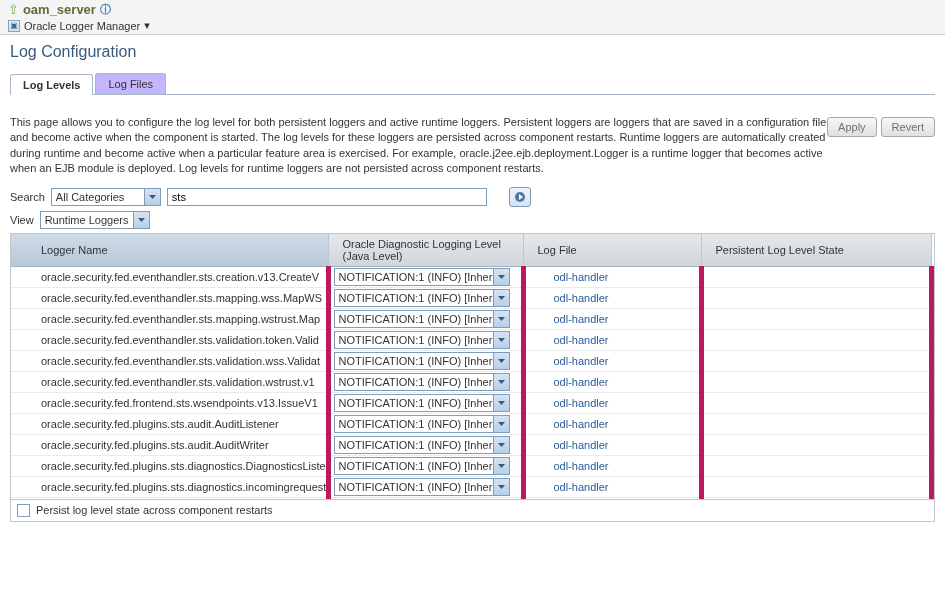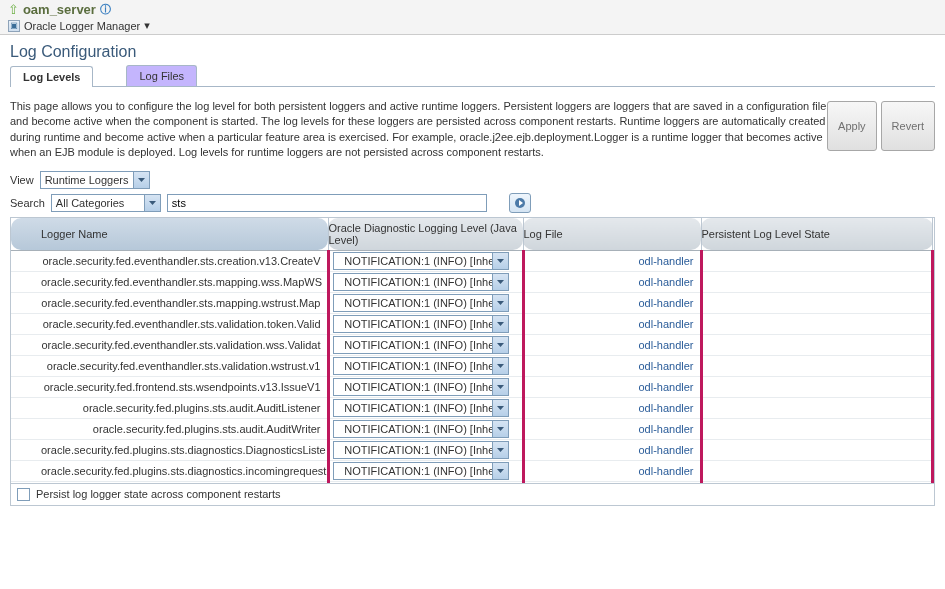--- a/index.html
+++ b/index.html
@@ -10,47 +10,47 @@
     .server-row { display: flex; align-items: center; gap: 4px; }
     .server-name { font-weight: bold; font-size: 13px; color: #5a6d3e; }
     .info-icon { color: #3a7fc0; font-weight: bold; cursor: pointer; }
     .breadcrumb-row { display: flex; align-items: center; gap: 4px; }
     .box-icon { width: 12px; height: 12px; border: 1px solid #8ea3b9; display: inline-flex; align-items: center; justify-content: center; background: linear-gradient(#e8f0f8, #cfdfef); font-size: 8px; color: #3a6d98; }
     .header-right { text-align: right; font-size: 11px; }
     .header-right .user { font-weight: bold; }
     .refresh-icon { display: inline-block; margin-left: 4px; vertical-align: middle; }
 
     .content { padding: 8px 10px; }
-    .page-title { font-size: 16px; color: #3a5a7a; font-weight: normal; margin-bottom: 4px; }
+    .page-title { font-size: 16px; color: #3a5a7a; font-weight: normal; margin-bottom: 12px; }
     .page-desc { font-size: 11px; color: #666; margin-bottom: 6px; }
 
-    .tabs-bar { display: flex; align-items: flex-end; border-bottom: 1px solid #a7b7c7; margin-bottom: 8px; gap: 31px; }
+    .tabs-bar { display: flex; align-items: flex-end; border-bottom: 1px solid #a7b7c7; margin-bottom: 16px; }
     .tab { padding: 4px 12px; border: 1px solid #a7b7c7; border-bottom: none; background: #c4b5fd; margin-right: 2px; border-radius: 3px 3px 0 0; cursor: pointer; font-size: 11px; }
     .tab.active { background: #fff; font-weight: bold; position: relative; top: 1px; }
 
     .tab-content-row { display: flex; padding: 4px 0 6px 0; align-items: flex-start; }
     .tab-desc { flex: 1; font-size: 11px; color: #333; line-height: 1.4; }
     .action-buttons { display: flex; gap: 4px; padding-top: 2px; }
-    .btn { padding: 18px 10px; border: 1px solid #a7a7a7; background: linear-gradient(#f7f7f7,#e0e0e0); border-radius: 3px; cursor: pointer; font-size: 11px; color: #707070; }
+    .btn { padding: 3px 10px; border: 1px solid #a7a7a7; background: linear-gradient(#f7f7f7,#e0e0e0); border-radius: 3px; cursor: pointer; font-size: 11px; color: #707070; }
 
     .controls-row { display: flex; align-items: center; gap: 6px; margin: 4px 0; }
     .controls-row label { font-size: 11px; }
     .select-box { border: 1px solid #7f9db9; padding: 1px 18px 1px 4px; background: #fff; font-size: 11px; position: relative; min-width: 110px; height: 18px; display: inline-flex; align-items: center; }
     .select-arrow { position: absolute; right: 0; top: 0; bottom: 0; width: 16px; background: linear-gradient(#d6e4f3,#b6cfe8); border-left: 1px solid #7f9db9; display: flex; align-items: center; justify-content: center; }
     .select-arrow svg { width: 7px; height: 4px; }
     .input-text { border: 1px solid #7f9db9; padding: 2px 4px; font-size: 11px; width: 320px; height: 18px; }
     .go-btn { width: 22px; height: 20px; border: 1px solid #7f9db9; border-radius: 3px; background: linear-gradient(#eef5fc,#d4e4f3); display: flex; align-items: center; justify-content: center; }
     .go-btn svg { width: 12px; height: 12px; }
 
     .table-wrap { border: 1px solid #bcc7d2; position: relative; }
     .table-scroll { overflow-y: scroll; height: 265px; }
     table { border-collapse: collapse; width: 100%; table-layout: fixed; font-size: 11px; }
-    thead th { background: linear-gradient(#e4e8ec, #cfd6dc); border-right: 1px solid #bcc7d2; border-bottom: 1px solid #a7b0b8; padding: 4px 0; text-align: left; font-weight: normal; color: #333; position: sticky; top: 0; border-radius: 10px; }
+    thead th { background: linear-gradient(#e4e8ec, #cfd6dc); border-right: 1px solid #bcc7d2; border-bottom: 1px solid #a7b0b8; padding: 4px 14px; text-align: left; font-weight: normal; color: #333; position: sticky; top: 0; }
     thead th.sorted { background: linear-gradient(#cfdbe7,#b6c8d9); }
-    tbody td { border-right: 3px solid #be185d; border-bottom: 1px solid #e8ecef; padding: 2px 6px; height: 20px; white-space: nowrap; overflow: hidden; text-overflow: clip; text-align: right; }
+    tbody td { border-right: 5px solid #be185d; border-bottom: 1px solid #e8ecef; padding: 2px 6px; height: 20px; white-space: nowrap; overflow: hidden; text-overflow: clip; }
     .col-name { width: 317px; padding-left: 30px !important; }
     .col-level { width: 195px; }
     .col-file { width: 178px; }
     .col-state { width: auto; }
     .link { color: #2a5c99; cursor: pointer; margin-left: 22px; }
     .level-select { display: flex; align-items: center; border: 1px solid #7f9db9; background: #fff; height: 18px; width: 176px; position: relative; }
     .level-select span { padding: 0 4px; overflow: hidden; white-space: nowrap; flex: 1; font-size: 11px; }
     .row-select-cell { padding: 1px 3px !important; }
 
     .persist-row { padding: 4px 6px; border-top: 1px solid #bcc7d2; display: flex; align-items: center; gap: 6px; background: #fff; }
@@ -85,52 +85,52 @@
   <div class="tabs-bar">
     <div class="tab active">Log Levels</div>
     <div class="tab">Log Files</div>
   </div>
 
   <div class="tab-content-row">
     <div class="tab-desc">This page allows you to configure the log level for both persistent loggers and active runtime loggers. Persistent loggers are loggers that are saved in a configuration file and become active when the component is started. The log levels for these loggers are persisted across component restarts. Runtime loggers are automatically created during runtime and become active when a particular feature area is exercised. For example, oracle.j2ee.ejb.deployment.Logger is a runtime logger that becomes active when an EJB module is deployed. Log levels for runtime loggers are not persisted across component restarts.</div>
     <div class="action-buttons">
       <div class="btn">Apply</div>
       <div class="btn">Revert</div>
+    </div>
+  </div>
+
+  <div class="controls-row">
+    <label>Search</label>
+    <div class="select-box">
+      <span>All Categories</span>
+      <span class="select-arrow">
+          <svg viewBox="0 0 7 4">
+            <path d="M0 0h7L3.5 4z" fill="#3a5a7a"></path>
+          </svg>
+        </span>
+    </div>
+    <input class="input-text" value="sts" style="">
+    <div style="width:10px"></div>
+    <div class="go-btn">
+      <svg viewBox="0 0 12 12">
+          <circle cx="6" cy="6" r="5" fill="#4c7aa8"></circle>
+          <path d="M5 3l4 3-4 3z" fill="#fff"></path>
+        </svg>
     </div>
   </div>
 
   <div class="controls-row">
     <label>View</label>
     <div class="select-box">
       <span>Runtime Loggers</span>
       <span class="select-arrow">
           <svg viewBox="0 0 7 4">
             <path d="M0 0h7L3.5 4z" fill="#3a5a7a"></path>
           </svg>
         </span>
-    </div>
-  </div>
-
-  <div class="controls-row">
-    <label>Search</label>
-    <div class="select-box">
-      <span>All Categories</span>
-      <span class="select-arrow">
-          <svg viewBox="0 0 7 4">
-            <path d="M0 0h7L3.5 4z" fill="#3a5a7a"></path>
-          </svg>
-        </span>
-    </div>
-    <input class="input-text" value="sts" style="">
-    <div style="width:10px"></div>
-    <div class="go-btn">
-      <svg viewBox="0 0 12 12">
-          <circle cx="6" cy="6" r="5" fill="#4c7aa8"></circle>
-          <path d="M5 3l4 3-4 3z" fill="#fff"></path>
-        </svg>
     </div>
   </div>
 
   <div class="table-wrap">
     <div class="table-scroll">
       <table>
         <thead>
           <tr>
             <th class="col-name sorted">Logger Name</th>
             <th class="col-level">Oracle Diagnostic Logging Level (Java Level)</th>
@@ -308,16 +308,16 @@
               <td class="col-name">oracle.security.fed.plugins.sts.diagnostics.token.validation</td>
               <td class="col-level row-select-cell"></td>
               <td class="col-file"></td>
               <td class="col-state"></td>
             </tr>
           </tbody>
       </table>
     </div>
     <div class="persist-row">
       <div class="checkbox"></div>
-      <span>Persist log logger state across component restarts</span>
+      <span>Persist log level state across component restarts</span>
     </div>
   </div>
 </div>
 
 </body></html>

